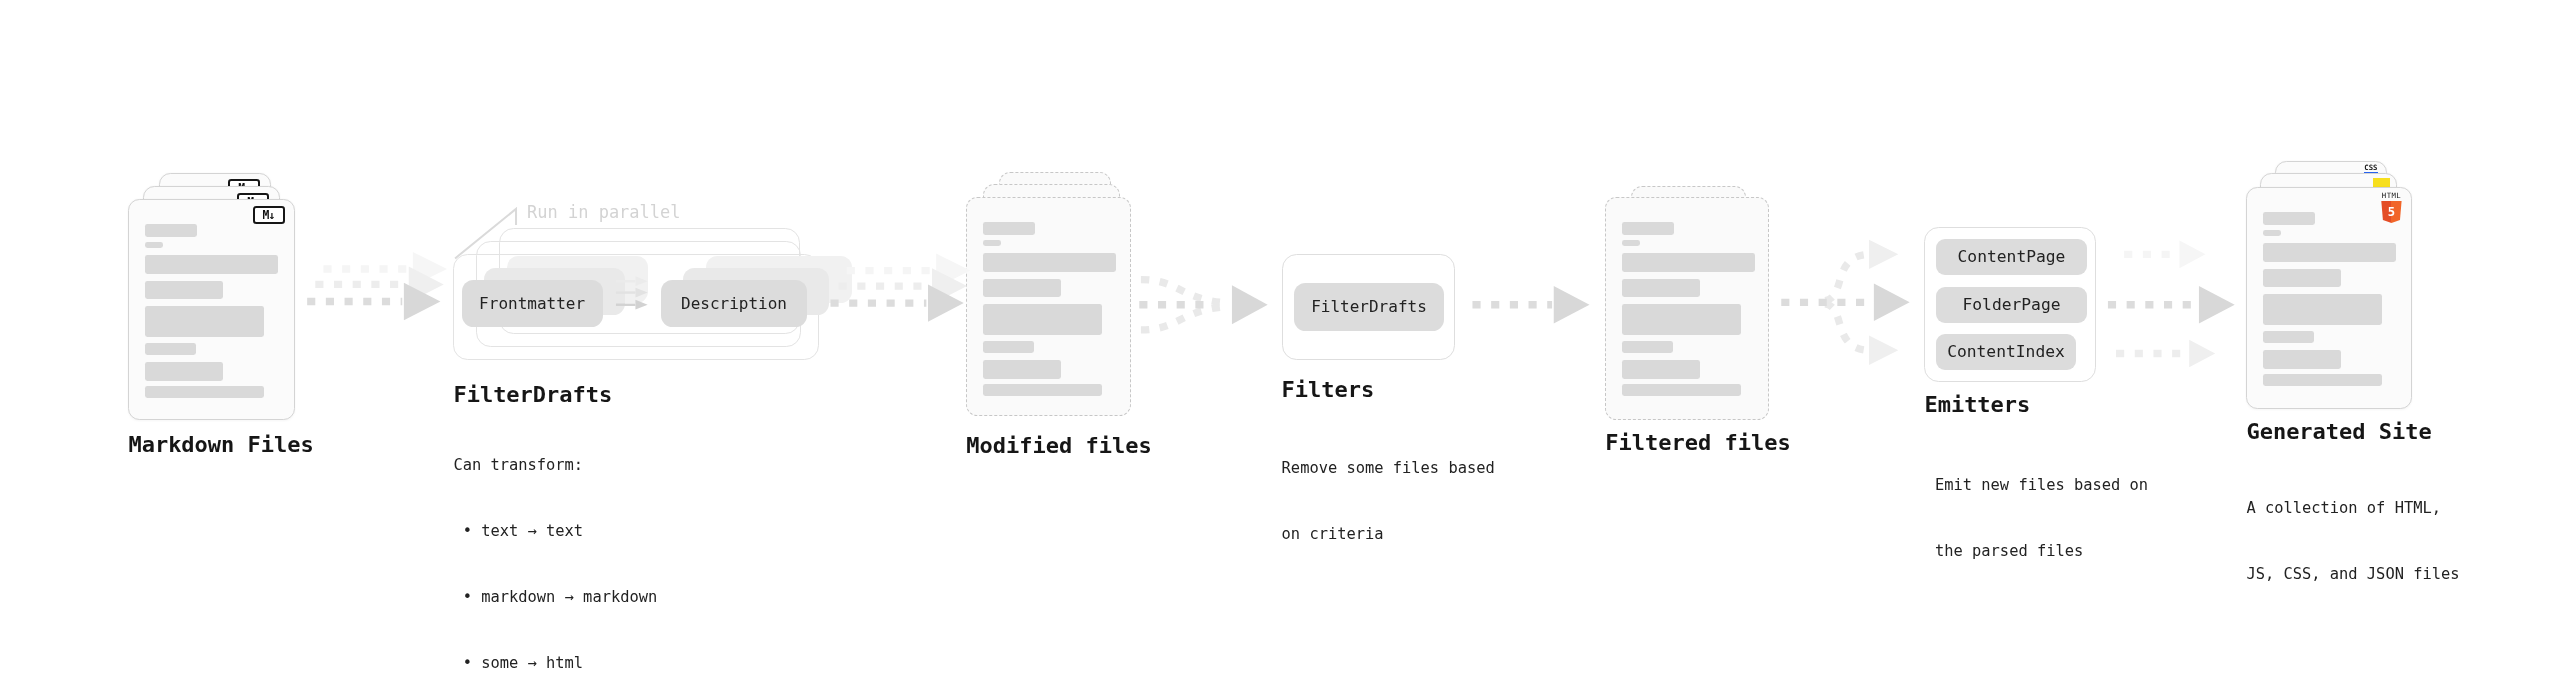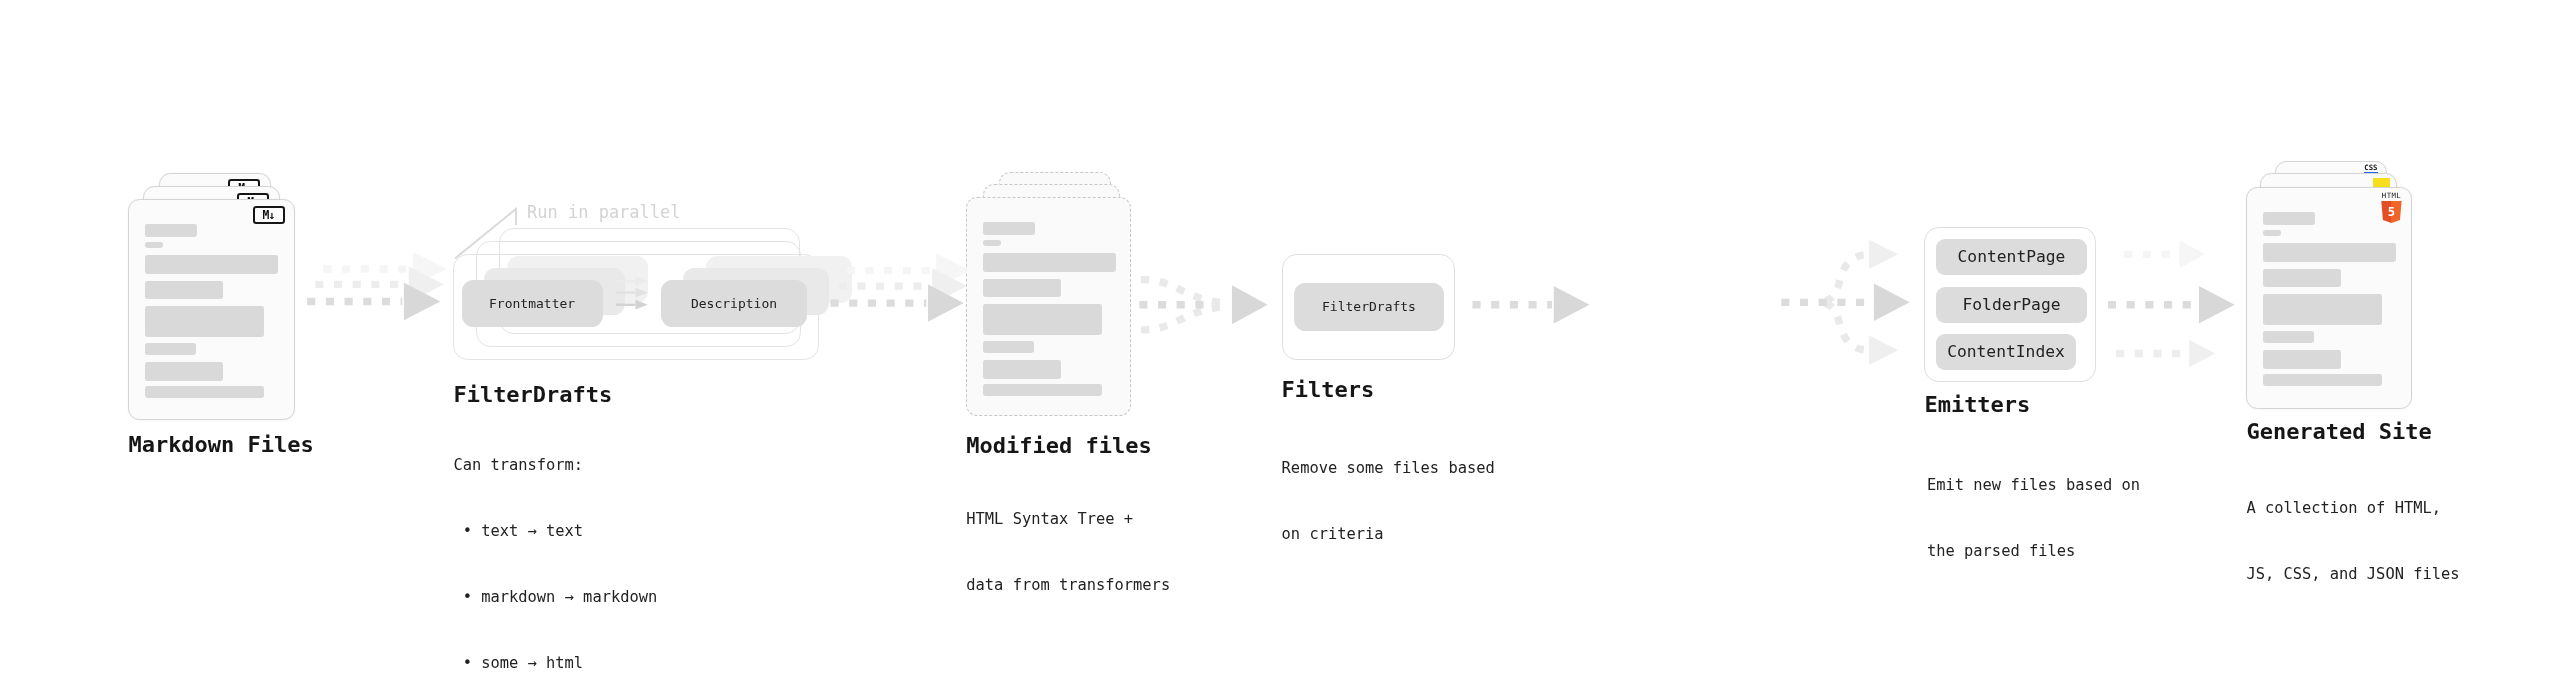--- a/index.html
+++ b/index.html
@@ -39,21 +39,21 @@
                 display:flex;align-items:center;justify-content:center;
                 color:#fff;font-weight:700;font-size:12.2px}
   .js-icon{position:absolute;right:6.5px;top:4.1px;width:17px;height:9px;background:#f7df1e}
   .css-icon{position:absolute;right:8.1px;top:2.4px;text-align:center}
   .css-word{font-size:7.3px;font-weight:700;color:#111;line-height:7.3px}
   .css-bar{width:14px;height:3.3px;background:#2965f1;margin:0.8px auto 0}
 
   
   .tbox{position:absolute;border:1.6px solid #e3e3e3;border-radius:14.6px;background:transparent}
   .pill{position:absolute;background:#dcdcdc;border-radius:11.4px;display:flex;align-items:center;
-        justify-content:center;font-size:13px;color:#222}
+        justify-content:center;font-size:16px;color:#222}
   .pill.g1{background:#e9e9e9}
   .pill.g2{background:#f1f1f1}
   .pill.emit{border-radius:9px;font-size:16.3px}
   .note{position:absolute;font-size:17px;color:#d3d3d3;white-space:pre}
 
   
   .label{position:absolute;font-size:22px;font-weight:700;color:#161616;white-space:pre;margin:0}
   .desc{position:absolute;font-size:15.4px;line-height:22px;color:#222;white-space:pre}
 </style>
 </head>
@@ -183,46 +183,56 @@
       <i class="sk s1"></i>
       <i class="sk s2"></i>
       <i class="sk s3"></i>
       <i class="sk s4"></i>
       <i class="sk s5"></i>
       <i class="sk s6"></i>
       <i class="sk s7"></i>
       <i class="sk s8"></i>
     </div>
     <h2 class="label" style="left:3.3px;top:275px">Modified files</h2>
-    <div class="desc" style="left:3.3px;top:306px">
-      <div>HTML Syntax Tree +</div>
-      <div>data from transformers</div>
-    </div>
   </section>
 
   <section class="stage" style="left:1280px;top:252px;width:195px;height:211px">
     <div class="tbox" style="left:1.6px;top:1.6px;width:173px;height:106px;border-color:#dedede;background:#fff">
       <div class="pill" style="left:11.4px;top:28px;width:150px;height:48px">FilterDrafts</div>
     </div>
     <h2 class="label" style="left:1.6px;top:125px">Filters</h2>
     <div class="desc" style="left:1.6px;top:161px">
       <div>Remove some files based</div>
       <div>on criteria</div>
     </div>
   </section>
 
+  <section class="stage" style="left:1602px;top:172px;width:211px;height:325px">
+    <div class="card dashed" style="left:29px;top:14px;width:115px;height:203px"></div>
+    <div class="card dashed" style="left:3.3px;top:25px;width:164px;height:223px">
+      <i class="sk s1"></i>
+      <i class="sk s2"></i>
+      <i class="sk s3"></i>
+      <i class="sk s4"></i>
+      <i class="sk s5"></i>
+      <i class="sk s6"></i>
+      <i class="sk s7"></i>
+      <i class="sk s8"></i>
+    </div>
+    <h2 class="label" style="left:3.3px;top:258px">Filtered files</h2>
+  </section>
 
   <section class="stage" style="left:1922px;top:225px;width:203px;height:260px">
     <div class="tbox" style="left:2.4px;top:1.6px;width:172px;height:155px;border-color:#dedede;background:#fff">
       <div class="pill emit" style="left:10.6px;top:11.4px;width:151px;height:36px">ContentPage</div>
       <div class="pill emit" style="left:10.6px;top:59px;width:151px;height:36px">FolderPage</div>
       <div class="pill emit" style="left:10.6px;top:106px;width:140px;height:36px">ContentIndex</div>
     </div>
     <h2 class="label" style="left:2.4px;top:167px">Emitters</h2>
-    <div class="desc" style="left:5px;top:205px">
+    <div class="desc" style="left:13px;top:205px">
       <div>Emit new files based on</div>
       <div>the parsed files</div>
     </div>
   </section>
 
   <section class="stage" style="left:2244px;top:159px;width:228px;height:358px">
     <div class="card solid" style="left:31px;top:1.6px;width:112px;height:203px">
       <div class="css-icon">
         <div class="css-word">CSS</div>
         <div class="css-bar"></div>

